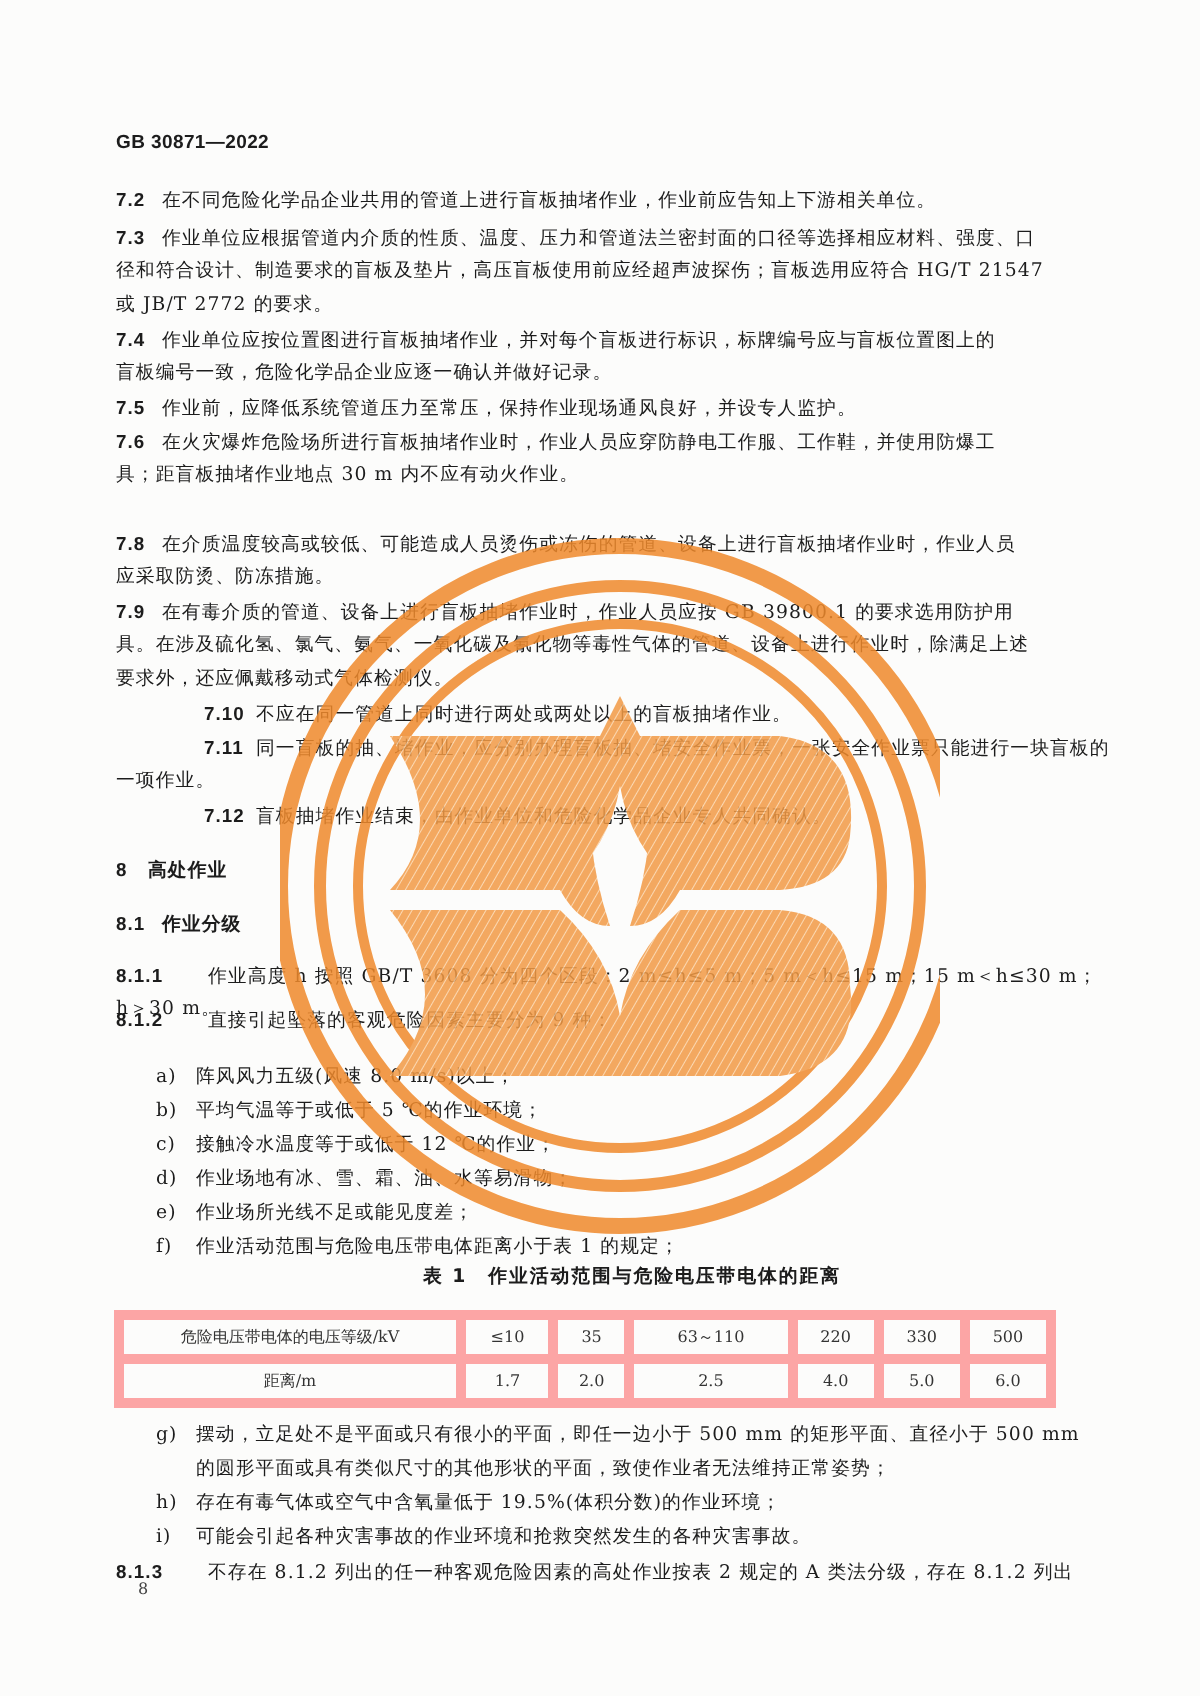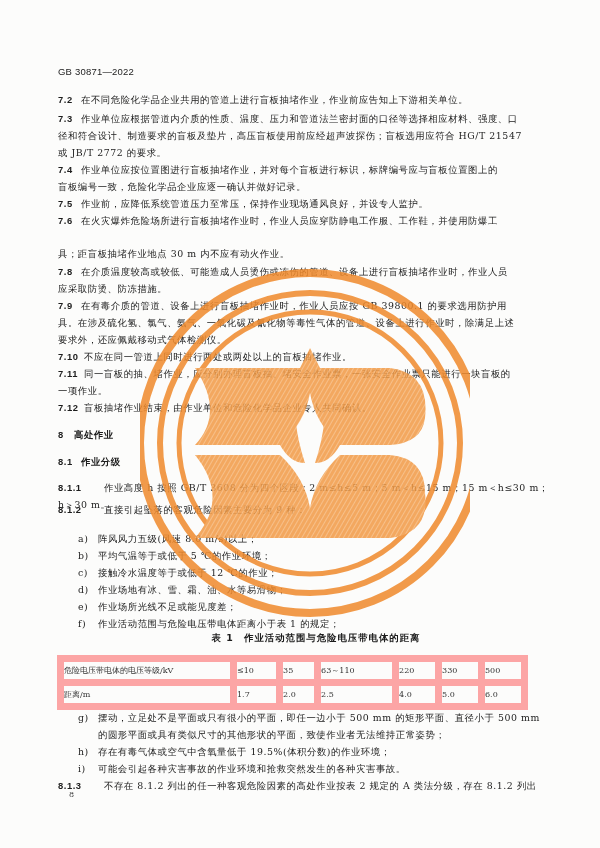--- a/index.html
+++ b/index.html
@@ -1,31 +1,31 @@
 <!DOCTYPE html>
 <html><head>
 <meta charset="utf-8">
 <style>
   html, body { margin:0; padding:0; }
   body {
     width:600px; height:848px; background:#fcfcfb; position:relative; overflow:hidden;
     font-family:"DejaVu Serif","Liberation Serif",serif; color:#1c1c1c;
   }
   .page { position:absolute; left:0; top:0; width:600px; height:848px; }
-  .std-code { position:absolute; left:58px; top:66px; font-family:"Liberation Sans","DejaVu Sans",sans-serif; font-weight:normal; font-size:9.5px; letter-spacing:0.2px; }
+  .std-code { position:absolute; left:58px; top:66px; font-family:"Liberation Sans","DejaVu Sans",sans-serif; font-weight:bold; font-size:9.5px; letter-spacing:0.2px; }
   .line { position:absolute; left:58px; font-size:9.4px; white-space:nowrap; letter-spacing:0.55px; line-height:12px; }
   .num { font-family:"Liberation Sans","DejaVu Sans",sans-serif; font-weight:bold; display:inline-block; }
-  .n2 { width:23px; } .n3 { width:26px; } .n5 { width:46px; }
+  .n2 { width:23px; } .n3 { width:26px;margin-left:44px; } .n5 { width:46px; }
   .item { left:78px; }
   .item .lbl { display:inline-block; width:20px; }
   .cont { left:98px; }
   .h1 { font-family:"Liberation Sans","DejaVu Sans",sans-serif; font-weight:bold; }
   .tcap { position:absolute; left:16px; width:600px; text-align:center; top:632px; font-family:"DejaVu Sans","Liberation Sans",sans-serif; font-weight:bold; font-size:9.4px; letter-spacing:1px; }
   table.t1 { position:absolute; left:57px; top:655px; width:471px; border-collapse:collapse; font-size:8px; }
-  table.t1 td { border:7px solid #fca5a5; height:17px; text-align:left; padding:0; color:#333; }
+  table.t1 td { border:5px solid #fca5a5; height:17px; text-align:center; padding:0; color:#333; }
   table.t1 { border:1.4px solid #222; }
   .pageno { position:absolute; left:69px; top:790px; font-size:8px; color:#444; }
   .watermark { position:absolute; left:140px; top:233px; width:330px; height:400px; pointer-events:none; opacity:0.85; }
 </style>
 </head>
 <body>
 
 <div class="page">
 
   <div class="std-code">GB 30871—2022</div>
@@ -35,21 +35,21 @@
   <div class="line" style="top:113px"><span class="num n2">7.3</span><span>作业单位应根据管道内介质的性质、温度、压力和管道法兰密封面的口径等选择相应材料、强度、口</span></div>
   <div class="line" style="top:130px">径和符合设计、制造要求的盲板及垫片，高压盲板使用前应经超声波探伤；盲板选用应符合 HG/T 21547</div>
   <div class="line" style="top:147px">或 JB/T 2772 的要求。</div>
 
   <div class="line" style="top:164px"><span class="num n2">7.4</span><span>作业单位应按位置图进行盲板抽堵作业，并对每个盲板进行标识，标牌编号应与盲板位置图上的</span></div>
   <div class="line" style="top:181px">盲板编号一致，危险化学品企业应逐一确认并做好记录。</div>
 
   <div class="line" style="top:198px"><span class="num n2">7.5</span><span>作业前，应降低系统管道压力至常压，保持作业现场通风良好，并设专人监护。</span></div>
 
   <div class="line" style="top:215px"><span class="num n2">7.6</span><span>在火灾爆炸危险场所进行盲板抽堵作业时，作业人员应穿防静电工作服、工作鞋，并使用防爆工</span></div>
-  <div class="line" style="top:248px">具；距盲板抽堵作业地点 30 m 内不应有动火作业。</div>
+  <div class="line" style="top:232px">具；距盲板抽堵作业地点 30 m 内不应有动火作业。</div>
 
 
   <div class="line" style="top:266px"><span class="num n2">7.8</span><span>在介质温度较高或较低、可能造成人员烫伤或冻伤的管道、设备上进行盲板抽堵作业时，作业人员</span></div>
   <div class="line" style="top:283px">应采取防烫、防冻措施。</div>
 
   <div class="line" style="top:300px"><span class="num n2">7.9</span><span>在有毒介质的管道、设备上进行盲板抽堵作业时，作业人员应按 GB 39800.1 的要求选用防护用</span></div>
   <div class="line" style="top:317px">具。在涉及硫化氢、氯气、氨气、一氧化碳及氰化物等毒性气体的管道、设备上进行作业时，除满足上述</div>
   <div class="line" style="top:334px">要求外，还应佩戴移动式气体检测仪。</div>
 
   <div class="line" style="top:351px"><span class="num n3">7.10</span><span>不应在同一管道上同时进行两处或两处以上的盲板抽堵作业。</span></div>

